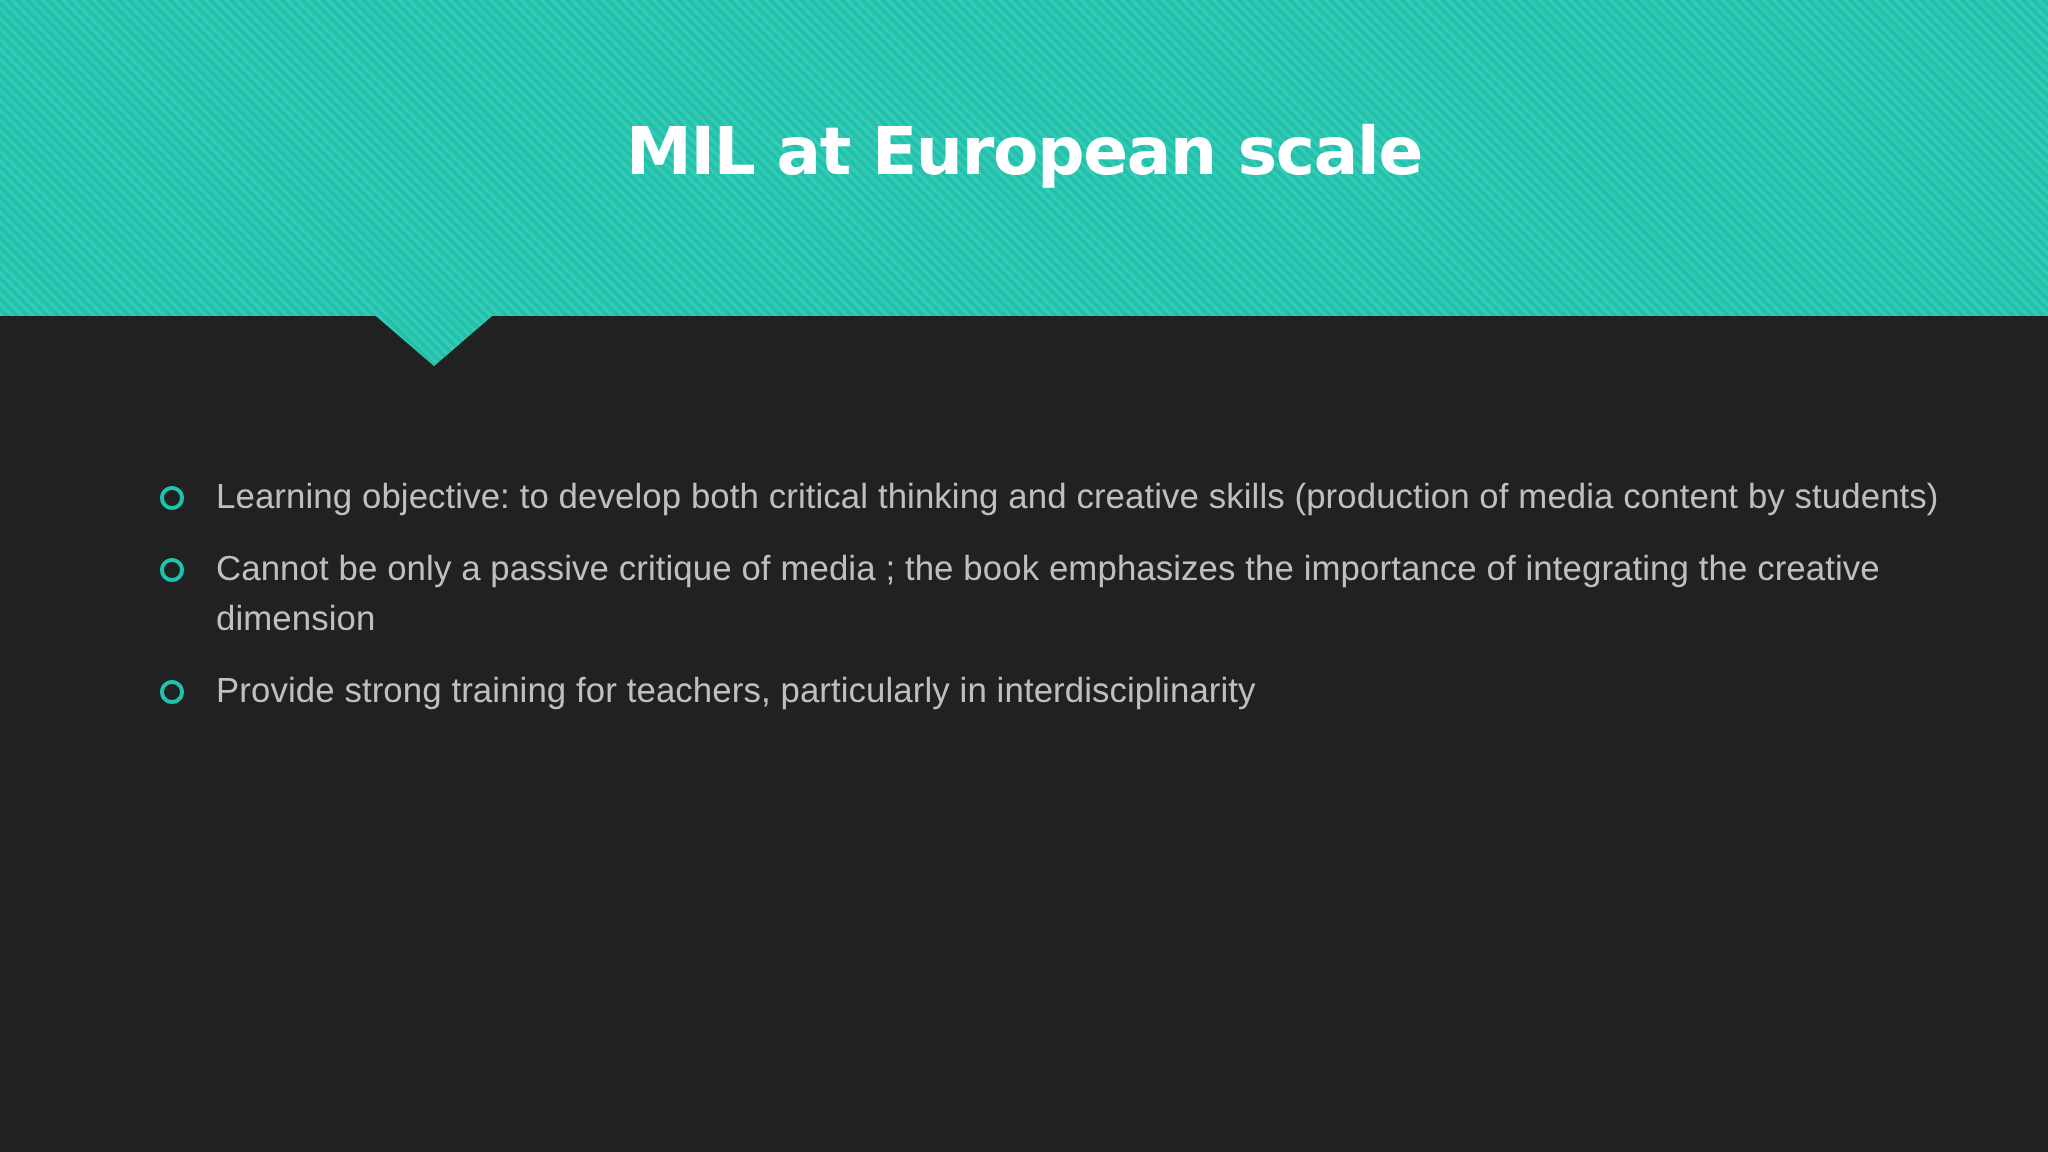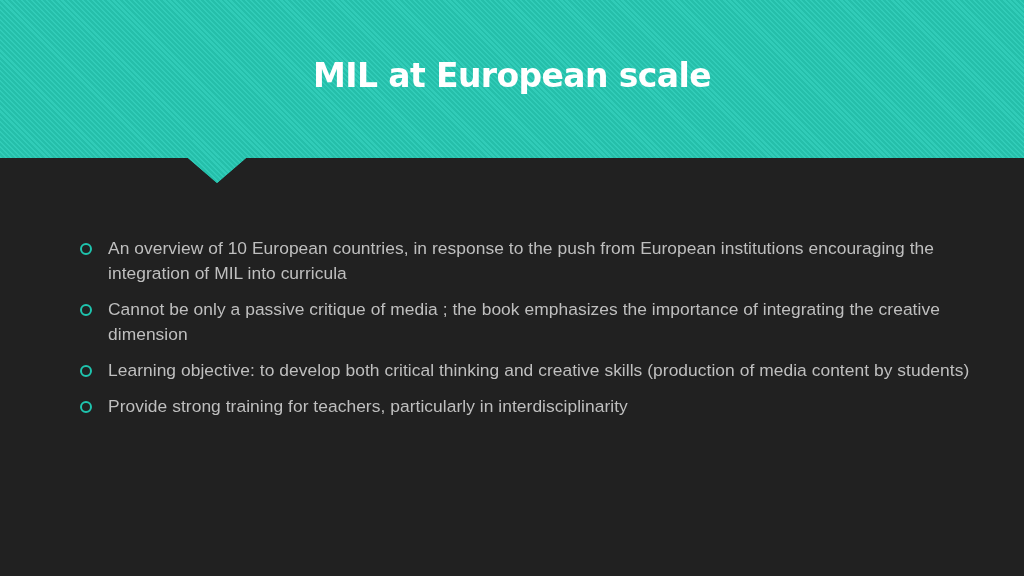--- a/index.html
+++ b/index.html
@@ -110,33 +110,29 @@
 <div id="slide">
 
   <div id="header-banner"></div>
   <div id="header-notch"></div>
 
   <div id="slide-title">MIL at European scale</div>
 
   <div id="bullet-list">
 
 
+
     <div class="bullet-row">
       <span class="bullet-marker"></span>
-      <span class="bullet-text">An overview of 10 European countries, in response to the push from European institutions encouraging the integration of MIL into curricula</span>
+      <span class="bullet-text">Learning objective: to develop both critical thinking and creative skills (production of media content by students)</span>
     </div>
 
     <div class="bullet-row">
       <span class="bullet-marker"></span>
       <span class="bullet-text">Cannot be only a passive critique of media ; the book emphasizes the importance of integrating the creative dimension</span>
-    </div>
-
-    <div class="bullet-row">
-      <span class="bullet-marker"></span>
-      <span class="bullet-text">Learning objective: to develop both critical thinking and creative skills (production of media content by students)</span>
     </div>
 
     <div class="bullet-row">
       <span class="bullet-marker"></span>
       <span class="bullet-text">Provide strong training for teachers, particularly in interdisciplinarity</span>
     </div>
 
   </div>
 
 </div>

